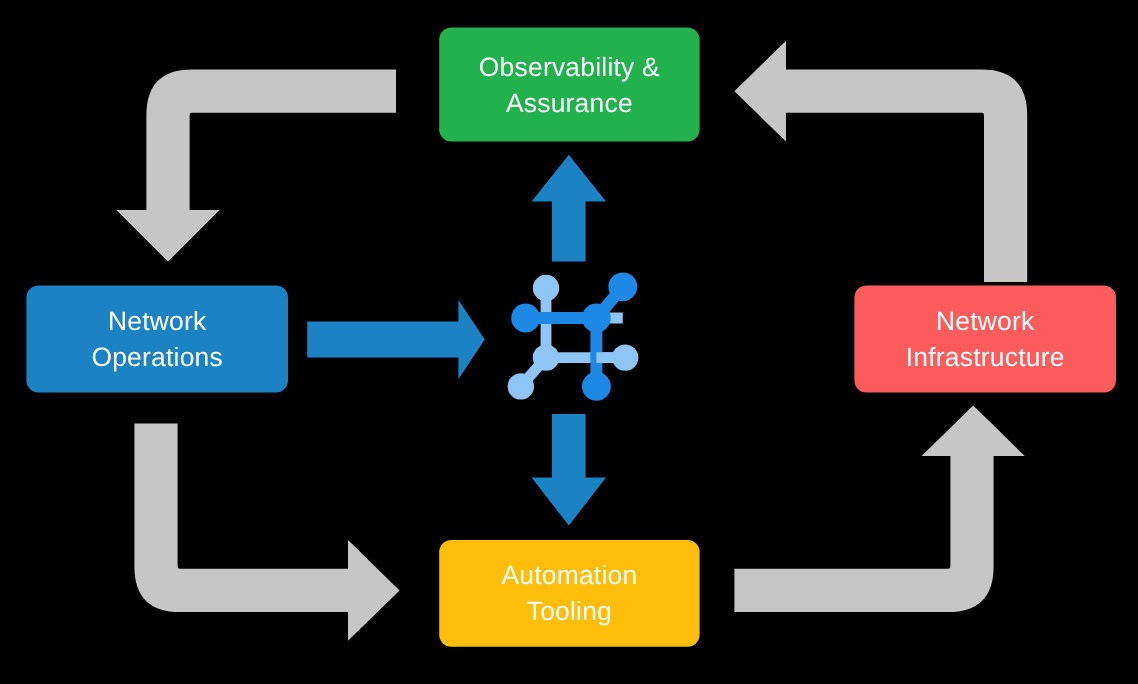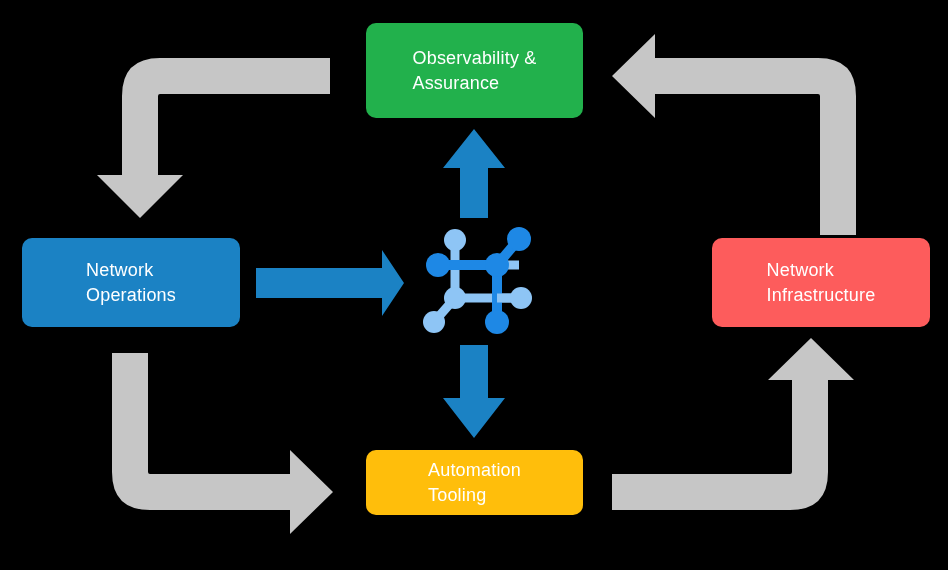--- a/index.html
+++ b/index.html
@@ -16,44 +16,44 @@
     height: 570px;
     background: #000000;
     overflow: hidden;
   }
   .node-box {
     position: absolute;
     border-radius: 10px;
     display: flex;
     align-items: center;
     justify-content: center;
-    text-align: left;
+    text-align: center;
     color: #ffffff;
-    font-size: 18px;
+    font-size: 22px;
     line-height: 1.35;
     font-weight: 400;
     letter-spacing: 0.2px;
     box-sizing: border-box;
     padding: 4px 10px;
   }
   .node-label {
     white-space: pre-line;
     display: block;
   }
   #box-observability {
     left: 366px; top: 23px; width: 217px; height: 95px;
   }
   #box-network-operations {
     left: 22px; top: 238px; width: 218px; height: 89px;
   }
   #box-network-infrastructure {
     left: 712px; top: 238px; width: 218px; height: 89px;
   }
   #box-automation-tooling {
-    left: 366px; top: 450px; width: 217px; height: 65px;
+    left: 366px; top: 450px; width: 217px; height: 89px;
   }
   .svg-layer {
     position: absolute;
     left: 0; top: 0;
     width: 948px;
     height: 570px;
   }
   .icon-layer { pointer-events: none; }
 </style>
 </head>

